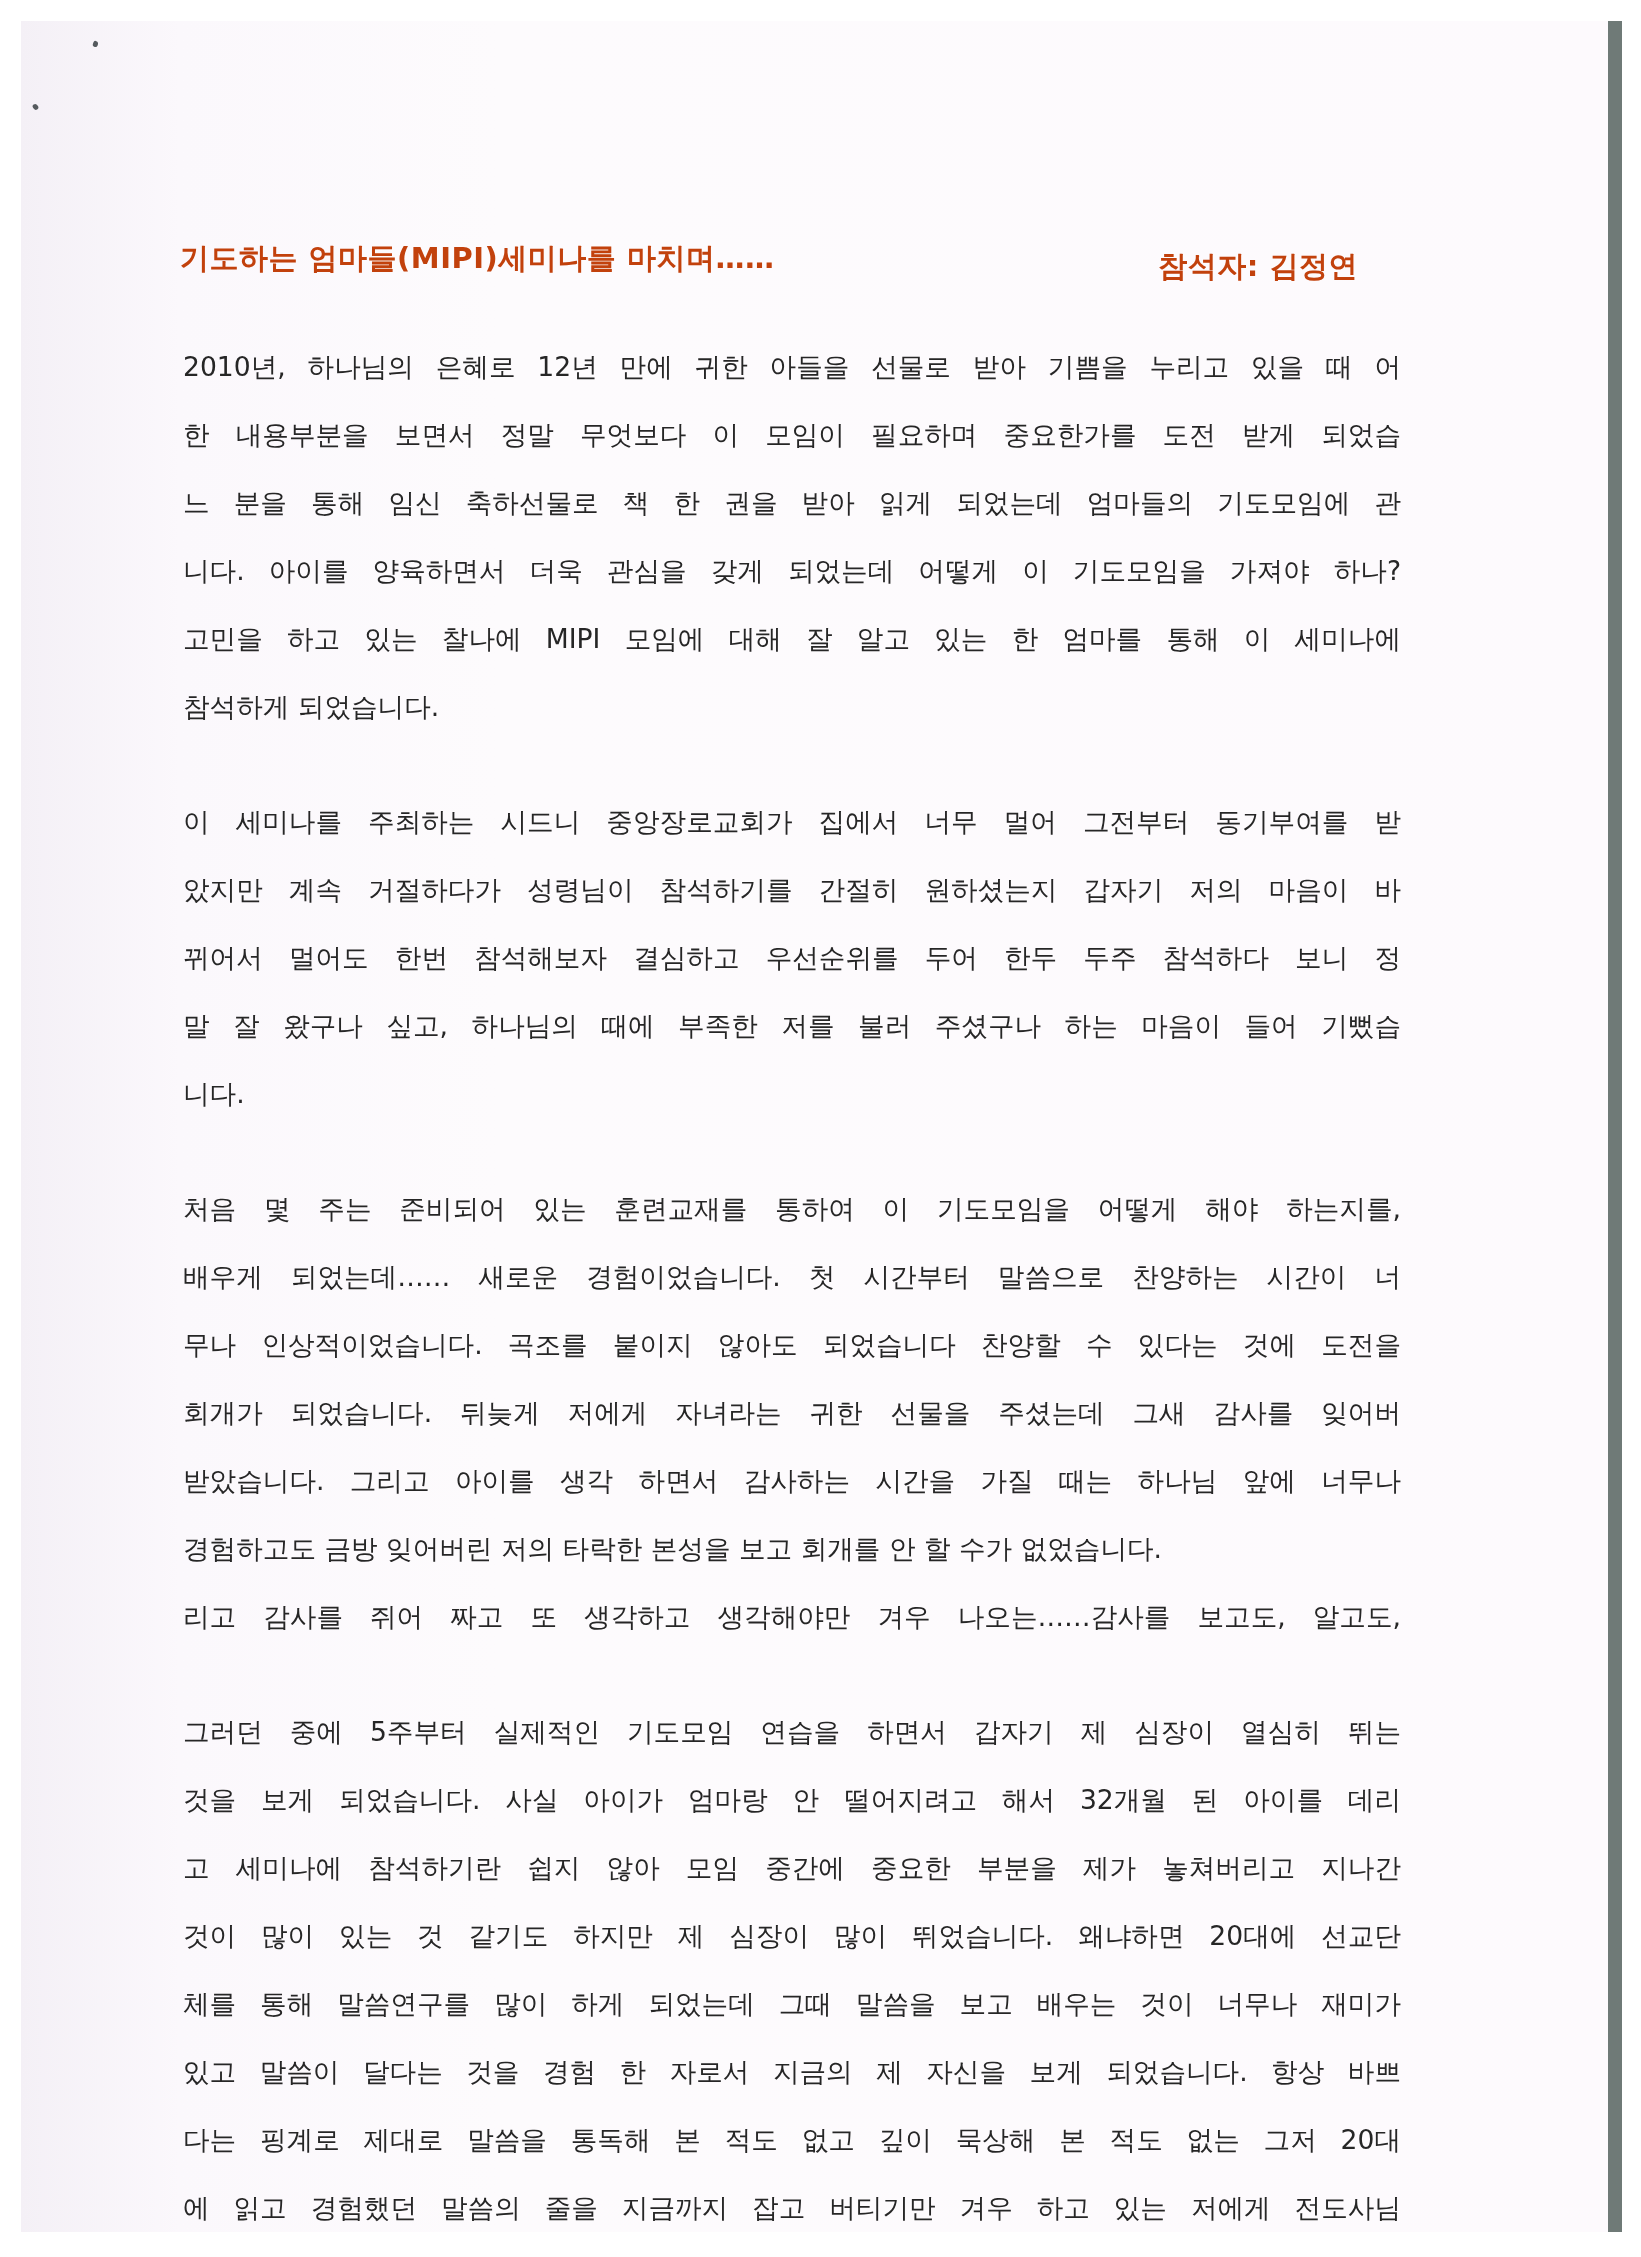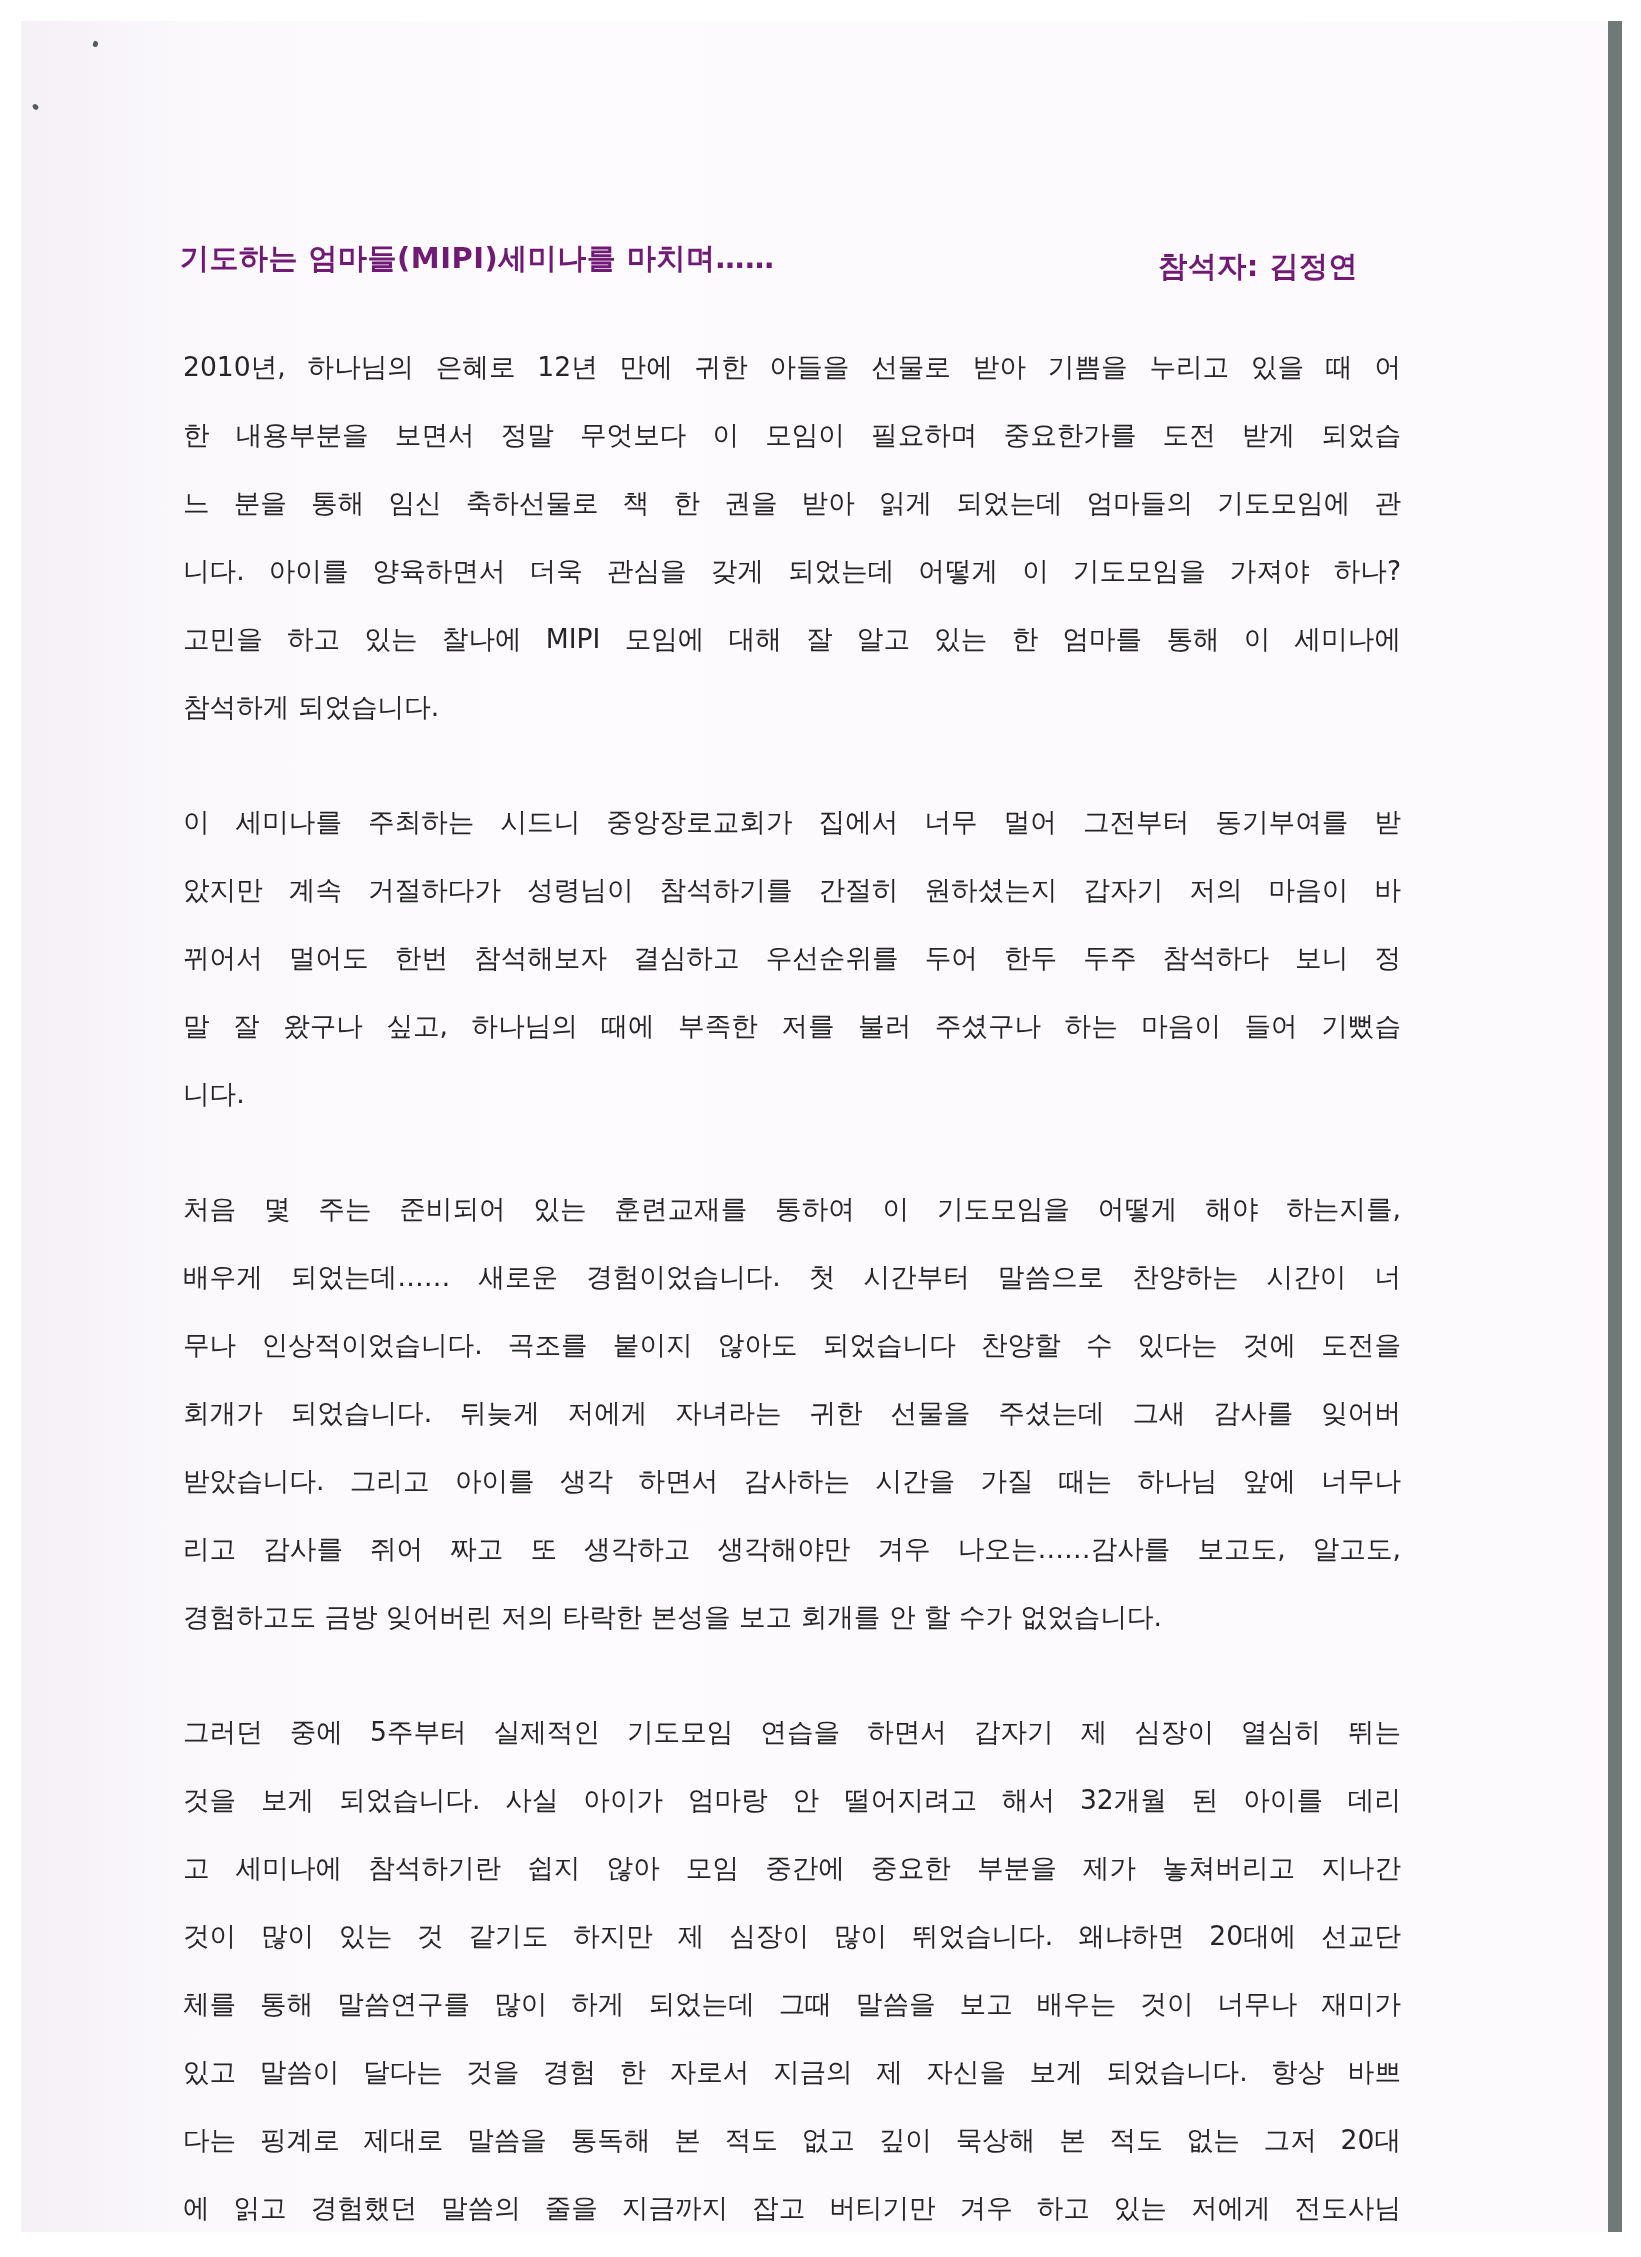--- a/index.html
+++ b/index.html
@@ -38,21 +38,21 @@
       border-radius: 40% 60% 50% 50%;
     }
     .speck.s1 { left: 93px; top: 41px; transform: rotate(20deg); }
     .speck.s2 { left: 33px; top: 104px; transform: rotate(-35deg); }
     .title-row {
       position: absolute;
       left: 180px;
       top: 239px;
       width: 1178px;
       height: 44px;
-      color: #701a75;
+      color: #c2410c;
       font-weight: bold;
       font-size: 29px;
       letter-spacing: 0.5px;
     }
     .title-row .title {
       position: absolute;
       left: 0;
       top: 0;
       white-space: nowrap;
     }
@@ -115,22 +115,22 @@
     <span class="line">말 잘 왔구나 싶고, 하나님의 때에 부족한 저를 불러 주셨구나 하는 마음이 들어 기뻤습</span>
     <span class="line last">니다.</span>
   </div>
 
   <div class="para">
     <span class="line">처음 몇 주는 준비되어 있는 훈련교재를 통하여 이 기도모임을 어떻게 해야 하는지를,</span>
     <span class="line">배우게 되었는데…… 새로운 경험이었습니다. 첫 시간부터 말씀으로 찬양하는 시간이 너</span>
     <span class="line">무나 인상적이었습니다. 곡조를 붙이지 않아도 되었습니다 찬양할 수 있다는 것에 도전을</span>
     <span class="line">회개가 되었습니다. 뒤늦게 저에게 자녀라는 귀한 선물을 주셨는데 그새 감사를 잊어버</span>
     <span class="line">받았습니다. 그리고 아이를 생각 하면서 감사하는 시간을 가질 때는 하나님 앞에 너무나</span>
+    <span class="line last">경험하고도 금방 잊어버린 저의 타락한 본성을 보고 회개를 안 할 수가 없었습니다.</span>
     <span class="line">리고 감사를 쥐어 짜고 또 생각하고 생각해야만 겨우 나오는……감사를 보고도, 알고도,</span>
-    <span class="line last">경험하고도 금방 잊어버린 저의 타락한 본성을 보고 회개를 안 할 수가 없었습니다.</span>
   </div>
 
   <div class="para">
     <span class="line">그러던 중에 5주부터 실제적인 기도모임 연습을 하면서 갑자기 제 심장이 열심히 뛰는</span>
     <span class="line">것을 보게 되었습니다. 사실 아이가 엄마랑 안 떨어지려고 해서 32개월 된 아이를 데리</span>
     <span class="line">고 세미나에 참석하기란 쉽지 않아 모임 중간에 중요한 부분을 제가 놓쳐버리고 지나간</span>
     <span class="line">것이 많이 있는 것 같기도 하지만 제 심장이 많이 뛰었습니다. 왜냐하면 20대에 선교단</span>
     <span class="line">체를 통해 말씀연구를 많이 하게 되었는데 그때 말씀을 보고 배우는 것이 너무나 재미가</span>
     <span class="line">있고 말씀이 달다는 것을 경험 한 자로서 지금의 제 자신을 보게 되었습니다. 항상 바쁘</span>
     <span class="line">다는 핑계로 제대로 말씀을 통독해 본 적도 없고 깊이 묵상해 본 적도 없는 그저 20대</span>

